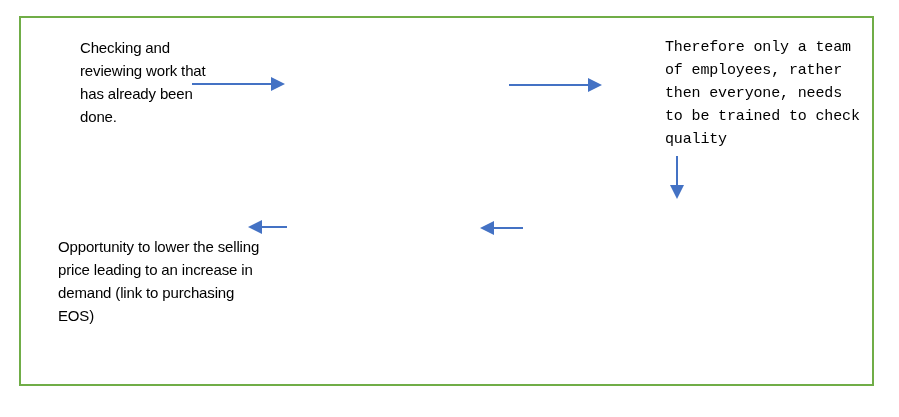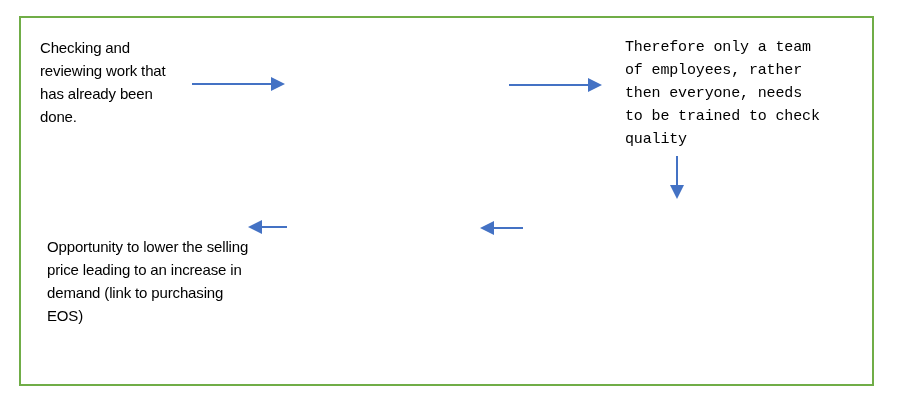--- a/index.html
+++ b/index.html
@@ -30,28 +30,29 @@
     background: transparent;
   }
   .txt {
     position: absolute;
     color: #000000;
     font-family: "Liberation Sans", sans-serif;
     font-size: 15px;
     line-height: 23px;
     white-space: pre-line;
     letter-spacing: -0.15px;
+    margin-left: 40px;
   }
   
   #node-checking    { left: 40px;  top: 36px;  width: 150px; }
   #node-finished    { left: 330px; top: 36px;  width: 175px; }
   #node-therefore   { left: 625px; top: 36px;  width: 200px; font-family: Liberation Mono, monospace; }
   #node-reduced     { left: 551px; top: 249px; width: 210px; }
   #node-lowerfixed  { left: 300px; top: 249px; width: 160px; }
-  #node-opportunity { left: 47px;  top: 235px; width: 205px; }
+  #node-opportunity { left: 18px;  top: 235px; width: 205px; }
 
   
   .arrow {
     position: absolute;
     overflow: visible;
   }
   .arrow svg { display: block; overflow: visible; }
   .arrow-line { stroke: #4472C4; stroke-width: 2; fill: none; }
   .arrow-head { fill: #4472C4; }
 

